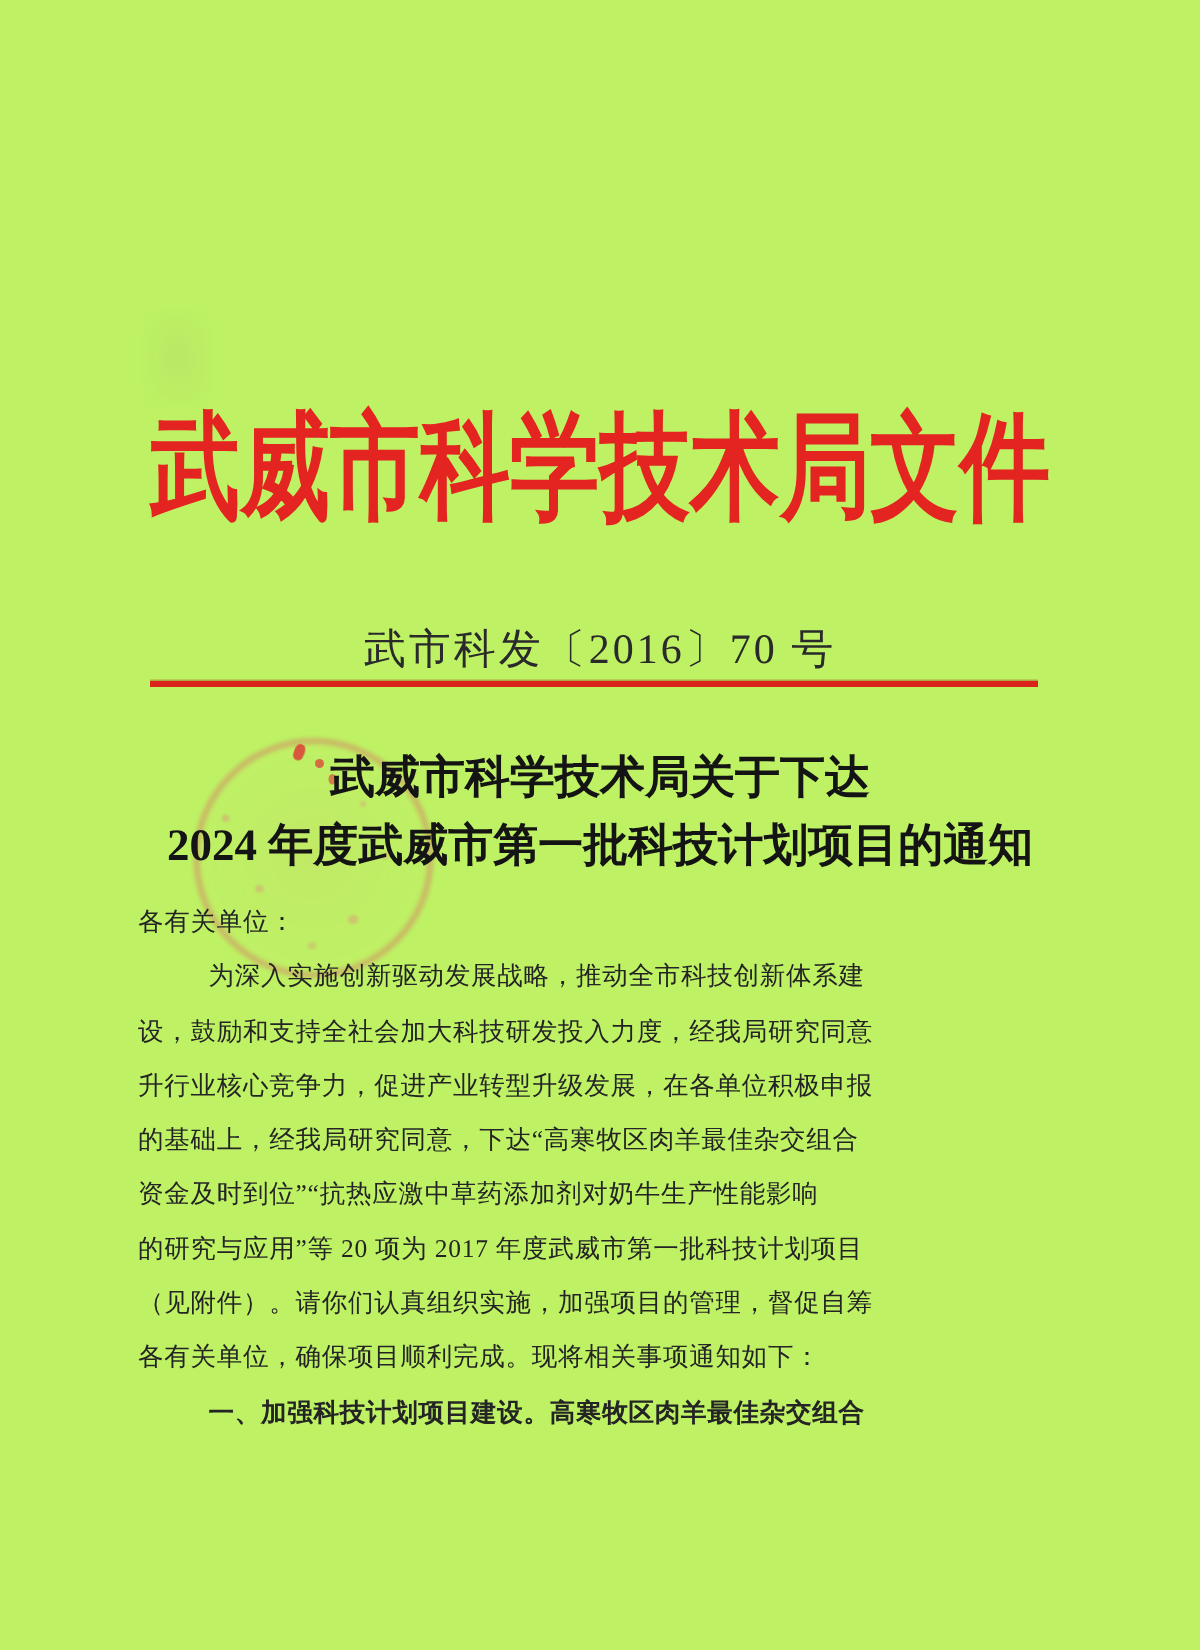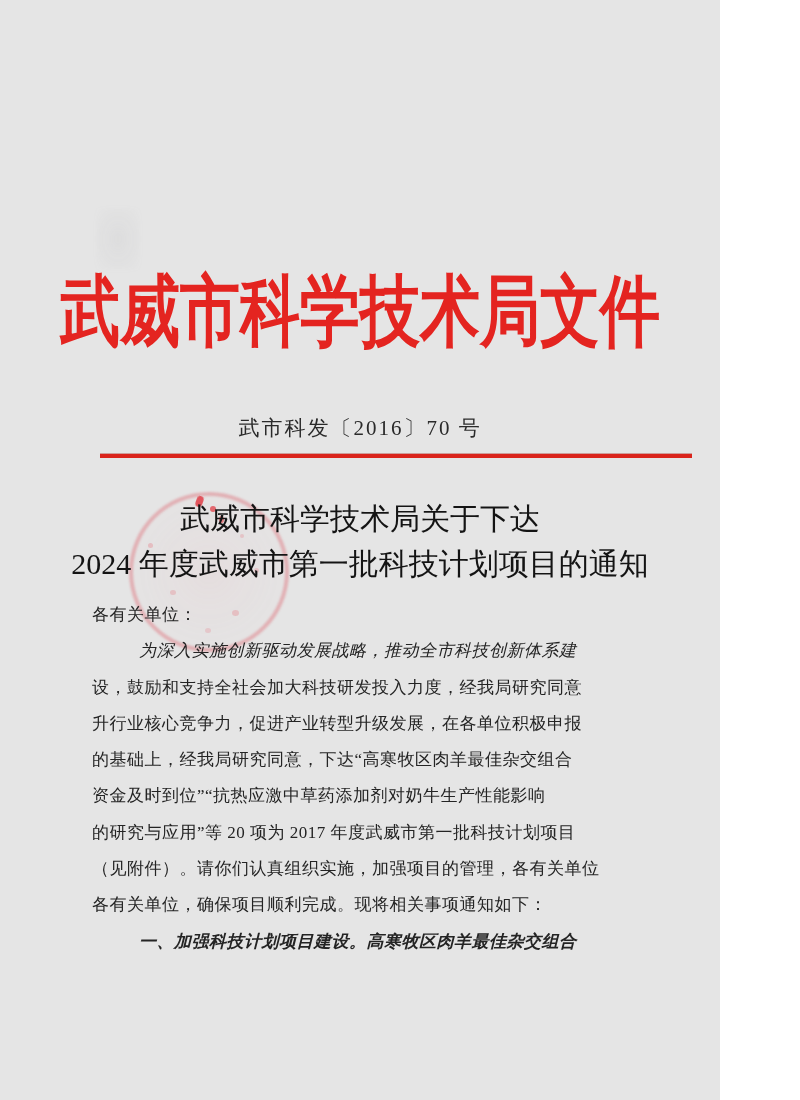--- a/index.html
+++ b/index.html
@@ -3,22 +3,22 @@
 <meta charset="utf-8">
 <style>
   html, body { margin: 0; padding: 0; }
   body {
     width: 800px; height: 1100px;
     background: #ffffff;
     font-family: "Liberation Serif", "DejaVu Serif", serif;
   }
   .page {
     position: relative;
-    width: 720px; height: 1100px;
-    background: #e5e5e5;
+    width: 800px; height: 1100px;
+    background: #bef264;
     overflow: hidden;
   }
 
   
   .agency-header {
     position: absolute;
     top: 260px; left: 0; right: 0;
     text-align: center;
     font-size: 60px;
     font-weight: bold;
@@ -28,21 +28,21 @@
     transform-origin: top center;
     white-space: nowrap;
     z-index: 2;
   }
 
   
   .doc-number {
     position: absolute;
     top: 414px; left: 0; right: 0;
     text-align: center;
-    font-size: 21px;
+    font-size: 28px;
     letter-spacing: 2px;
     color: #2a2a2a;
     z-index: 2;
   }
 
   
   .red-rule {
     position: absolute;
     top: 454px; left: 100px;
     width: 592px; height: 4px;
@@ -51,37 +51,37 @@
     z-index: 2;
   }
 
   
   .subject {
     position: absolute;
     top: 496px; left: 0; right: 0;
     text-align: center;
     font-size: 30px;
     line-height: 45px;
-    font-weight: normal;
+    font-weight: bold;
     color: #141414;
     z-index: 2;
   }
 
   
   .body-text {
     position: absolute;
     top: 597px; left: 92px;
     width: 620px;
     font-size: 17px;
     line-height: 36.3px;
     color: #242424;
     z-index: 2;
   }
   .body-line { white-space: nowrap; letter-spacing: 0.5px; }
-  .indent { text-indent: 47px; font-style: italic; }
+  .indent { text-indent: 47px; }
   .emph { font-weight: 600; }
 
   
   .seal {
     position: absolute;
     left: 129px; top: 492px;
     width: 152px; height: 152px;
     border: 4px solid rgba(222, 92, 102, 0.38);
     border-radius: 50%;
     background: radial-gradient(circle,
@@ -142,18 +142,18 @@
   </div>
 
   <div class="body-text">
     <div class="body-line">各有关单位：</div>
     <div class="body-line indent">为深入实施创新驱动发展战略，推动全市科技创新体系建</div>
     <div class="body-line">设，鼓励和支持全社会加大科技研发投入力度，经我局研究同意</div>
     <div class="body-line">升行业核心竞争力，促进产业转型升级发展，在各单位积极申报</div>
     <div class="body-line">的基础上，经我局研究同意，下达“高寒牧区肉羊最佳杂交组合</div>
     <div class="body-line">资金及时到位”“抗热应激中草药添加剂对奶牛生产性能影响</div>
     <div class="body-line">的研究与应用”等 20 项为 2017 年度武威市第一批科技计划项目</div>
-    <div class="body-line">（见附件）。请你们认真组织实施，加强项目的管理，各有关单位</div>
+    <div class="body-line">（见附件）。请你们认真组织实施，加强项目的管理，督促自筹</div>
     <div class="body-line">各有关单位，确保项目顺利完成。现将相关事项通知如下：</div>
     <div class="body-line indent emph">一、加强科技计划项目建设。高寒牧区肉羊最佳杂交组合</div>
   </div>
 
 </div>
 
 </body></html>

